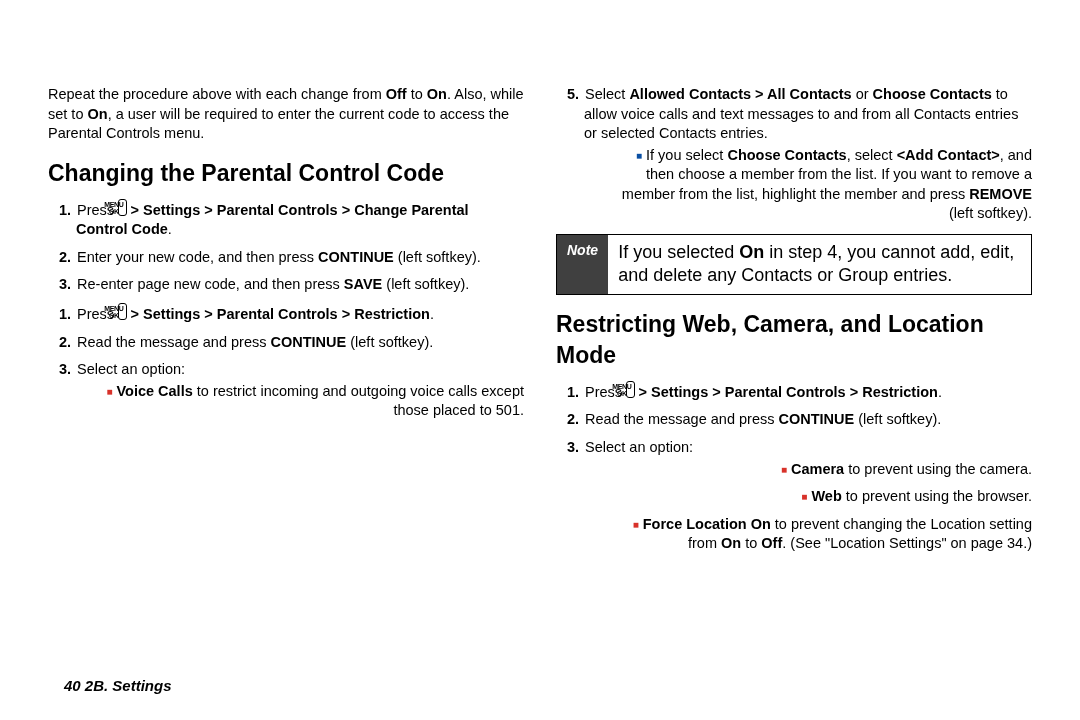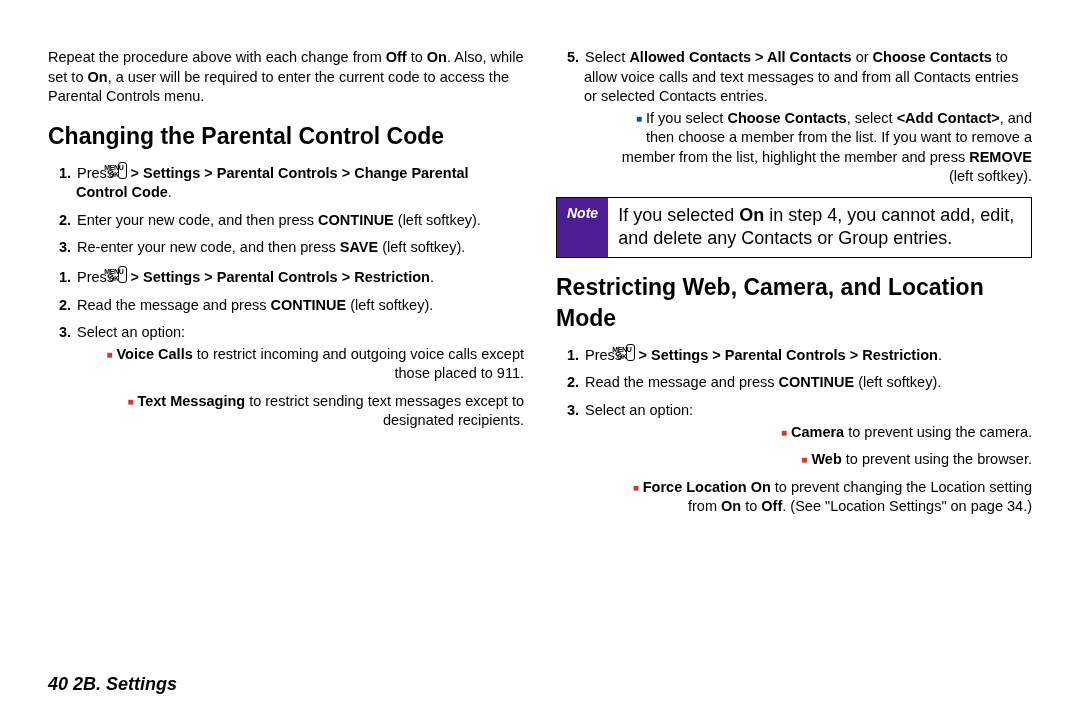--- a/index.html
+++ b/index.html
@@ -14,20 +14,21 @@
   .page {
     width: 1080px;
     height: 720px;
     box-sizing: border-box;
     padding: 48px 48px 24px 48px;
     position: relative;
   }
   .cols {
     display: flex;
     gap: 32px;
+    margin-top: 37px;
   }
   .col {
     flex: 1;
     min-width: 0;
   }
   p { margin: 0 0 10px 0; }
   h3 {
     font-size: 23px;
     font-weight: bold;
     margin: 14px 0 10px 0;
@@ -84,41 +85,41 @@
     vertical-align: 1px;
     font-family: Arial, sans-serif;
   }
   .menu-key .t { display:block; }
   .note-box {
     border: 1px solid #000;
     display: flex;
     margin: 10px 0 14px 0;
   }
   .note-label {
-    background: #4c1d95;
+    background: #404040;
     color: #fff;
     font-weight: bold;
     font-style: italic;
     padding: 6px 10px;
     font-size: 14px;
     display: flex;
     align-items: flex-start;
   }
   .note-body {
     padding: 6px 10px;
     font-size: 18px;
     line-height: 1.3;
   }
   .footer {
     position: absolute;
     bottom: 24px;
-    left: 48px;
+    left: 64px;
     font-style: italic;
     font-weight: bold;
-    font-size: 18px;
+    font-size: 15px;
     margin-top: 20px;
   }
   .footer .pn { font-style: italic; font-weight: bold; }
   b { font-weight: bold; }
 </style>
 </head>
 <body>
 
 <div class="page">
   <div class="cols">
@@ -135,43 +136,40 @@
         <li>
           <span class="num">1.</span>
           <span>Press </span><span class="menu-key"><span class="t">MENU</span><span class="t">OK</span></span><b> &gt; Settings &gt; Parental Controls &gt; Change Parental Control Code</b><span>.</span>
         </li>
         <li>
           <span class="num">2.</span>
           <span>Enter your new code, and then press </span><b>CONTINUE</b><span> (left softkey).</span>
         </li>
         <li>
           <span class="num">3.</span>
-          <span>Re-enter your new code, and then press </span><b>SAVE</b><span> (left softkey).</span>
+          <span>Re-enter page new code, and then press </span><b>SAVE</b><span> (left softkey).</span>
         </li>
       </ol>
 
 
       <ol class="steps">
         <li>
           <span class="num">1.</span>
           <span>Press </span><span class="menu-key"><span class="t">MENU</span><span class="t">OK</span></span><b> &gt; Settings &gt; Parental Controls &gt; Restriction</b><span>.</span>
         </li>
         <li>
           <span class="num">2.</span>
           <span>Read the message and press </span><b>CONTINUE</b><span> (left softkey).</span>
         </li>
         <li>
           <span class="num">3.</span>
           <span>Select an option:</span>
           <ul class="sub">
             <li>
-              <span class="bullet-red">■</span><b>Voice Calls</b><span> to restrict incoming and outgoing voice calls except those placed to 911.</span>
-            </li>
-            <li>
-              <span class="bullet-red">■</span><b>Text Messaging</b><span> to restrict sending text messages except to designated recipients.</span>
+              <span class="bullet-red">■</span><b>Voice Calls</b><span> to restrict incoming and outgoing voice calls except those placed to 501.</span>
             </li>
           </ul>
         </li>
       </ol>
 
     </div>
 
     <div class="col">
 
       <ol class="steps">

